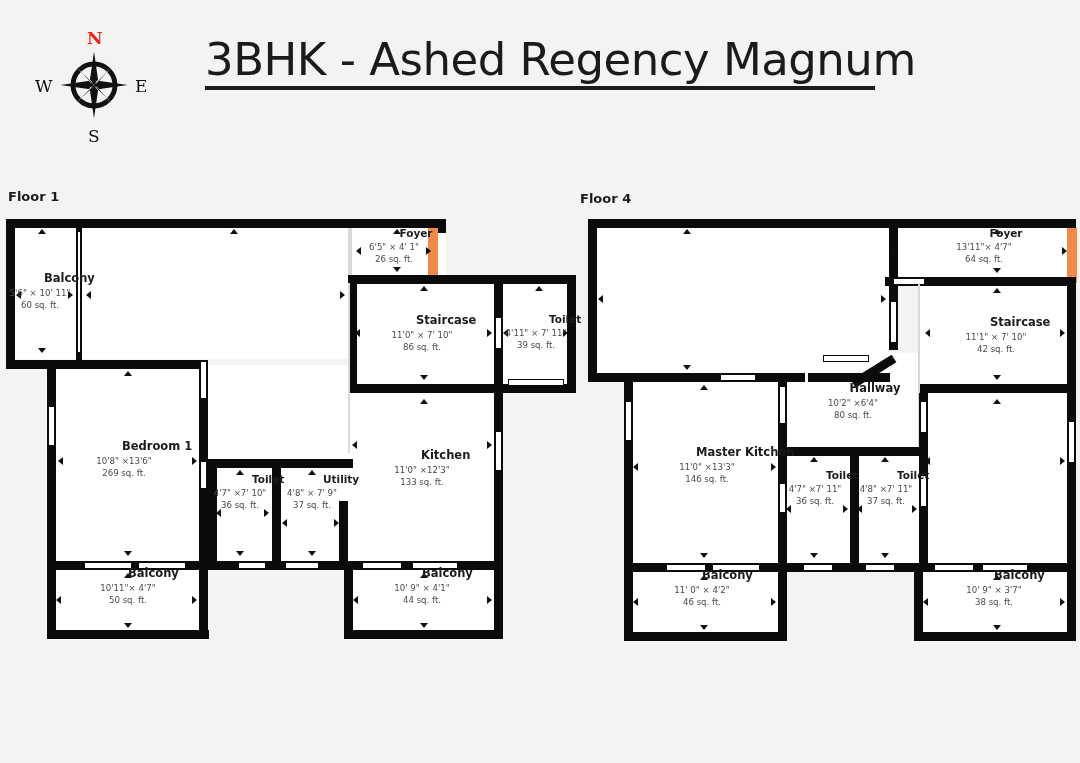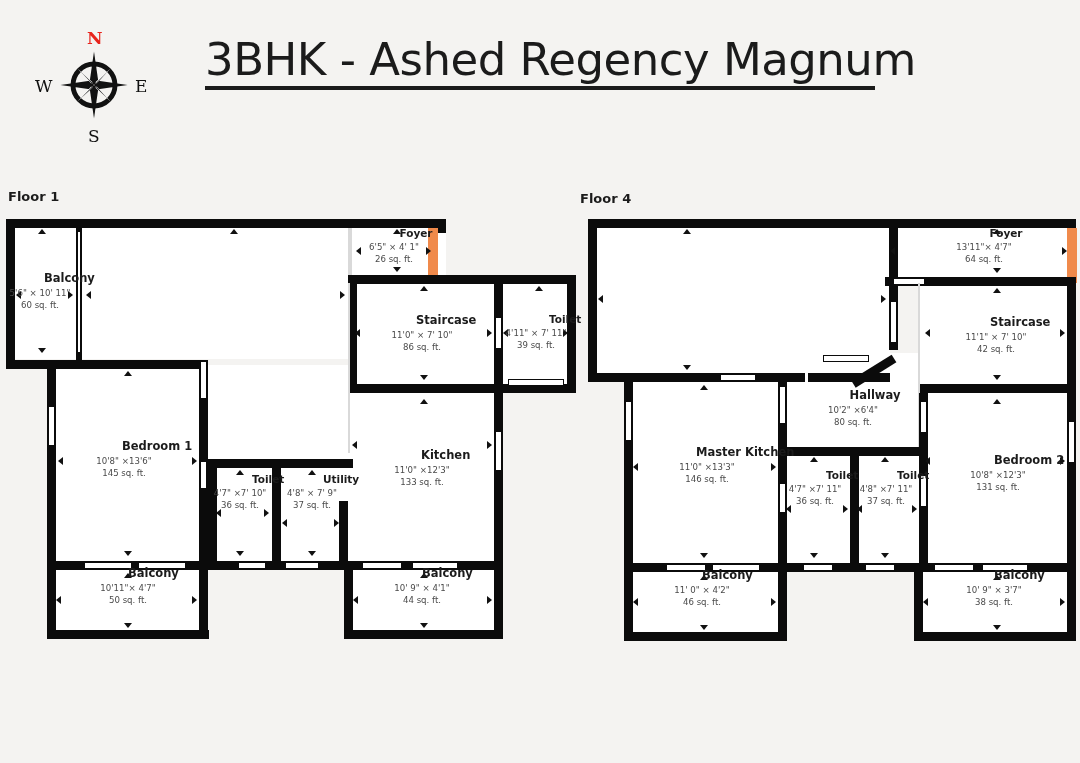--- a/index.html
+++ b/index.html
@@ -214,21 +214,21 @@
       <div class="ar">86 sq. ft.</div>
     </div>
     <div class="rt sm" style="left:505px;top:100px;width:62px;">
       <div class="nm">Toilet</div>
       <div class="dm">4'11" × 7' 11"</div>
       <div class="ar">39 sq. ft.</div>
     </div>
     <div class="rt" style="left:78px;top:226px;width:92px;">
       <div class="nm">Bedroom 1</div>
       <div class="dm">10'8" ×13'6"</div>
-      <div class="ar">145 sq. ft.</div>
+      <div class="ar">269 sq. ft.</div>
     </div>
     <div class="rt sm" style="left:208px;top:260px;width:64px;">
       <div class="nm">Toilet</div>
       <div class="dm">4'7" ×7' 10"</div>
       <div class="ar">36 sq. ft.</div>
     </div>
     <div class="rt sm" style="left:279px;top:260px;width:66px;">
       <div class="nm">Utility</div>
       <div class="dm">4'8" × 7' 9"</div>
       <div class="ar">37 sq. ft.</div>
@@ -359,45 +359,40 @@
     <div class="rt sm" style="left:354px;top:14px;width:104px;">
       <div class="nm">Foyer</div>
       <div class="dm">13'11"× 4'7"</div>
       <div class="ar">64 sq. ft.</div>
     </div>
     <div class="rt" style="left:368px;top:102px;width:100px;">
       <div class="nm">Staircase</div>
       <div class="dm">11'1" × 7' 10"</div>
       <div class="ar">42 sq. ft.</div>
     </div>
-    <div class="rt" style="left:222px;top:175px;width:106px;text-align:center;">
+    <div class="rt" style="left:222px;top:168px;width:106px;text-align:center;">
       <div class="nm">Hallway</div>
       <div class="dm">10'2" ×6'4"</div>
       <div class="ar">80 sq. ft.</div>
     </div>
     <div class="rt" style="left:74px;top:232px;width:110px;">
       <div class="nm">Master Kitchen</div>
       <div class="dm">11'0" ×13'3"</div>
       <div class="ar">146 sq. ft.</div>
     </div>
     <div class="rt sm" style="left:204px;top:256px;width:66px;">
       <div class="nm">Toilet</div>
       <div class="dm">4'7" ×7' 11"</div>
       <div class="ar">36 sq. ft.</div>
     </div>
     <div class="rt sm" style="left:275px;top:256px;width:66px;">
       <div class="nm">Toilet</div>
       <div class="dm">4'8" ×7' 11"</div>
       <div class="ar">37 sq. ft.</div>
     </div>
-    <div class="rt" style="left:372px;top:240px;width:96px;">
-      <div class="nm">Bedroom 2</div>
-      <div class="dm">10'8" ×12'3"</div>
-      <div class="ar">131 sq. ft.</div>
-    </div>
     <div class="rt" style="left:80px;top:355px;width:88px;">
       <div class="nm">Balcony</div>
       <div class="dm">11' 0" × 4'2"</div>
       <div class="ar">46 sq. ft.</div>
     </div>
     <div class="rt" style="left:372px;top:355px;width:88px;">
       <div class="nm">Balcony</div>
       <div class="dm">10' 9" × 3'7"</div>
       <div class="ar">38 sq. ft.</div>
     </div>

